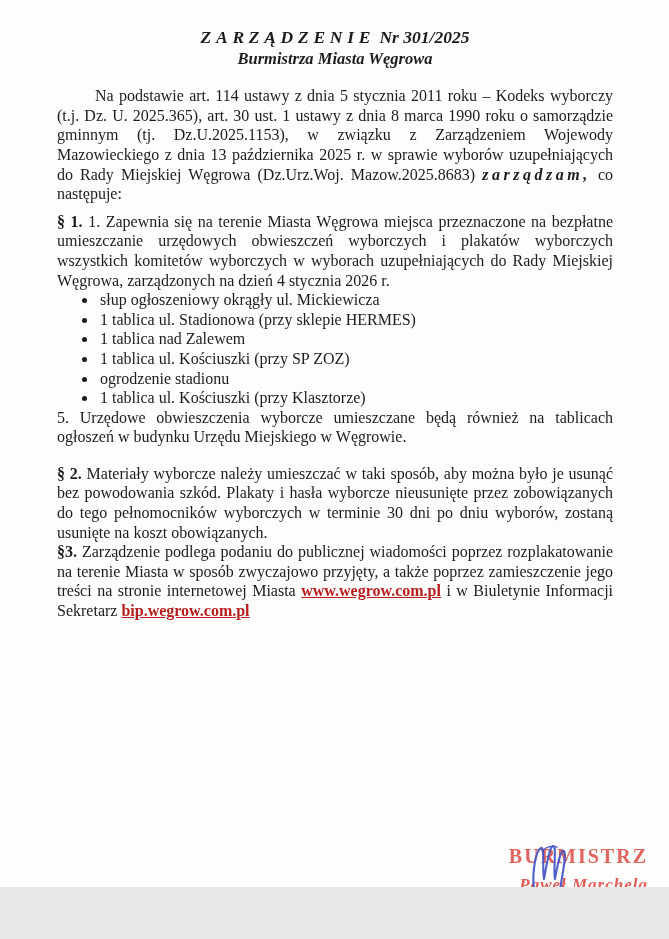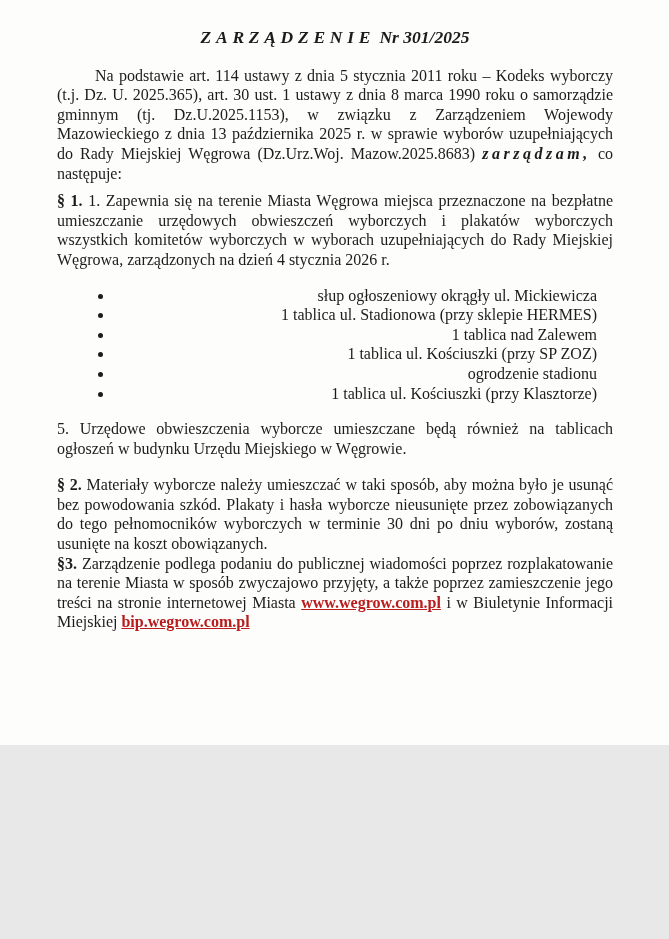--- a/index.html
+++ b/index.html
@@ -1,19 +1,19 @@
 <!DOCTYPE html>
 <html><head>
 <meta charset="utf-8">
 <style>
   html,body{margin:0;padding:0;}
   body{background:#e8e8e8;}
   .page{
     position:relative;
-    width:669px;height:745px;
+    width:669px;height:887px;
     background:#fdfdfc;
     font-family:"Liberation Serif", serif;
     color:#1c1c1c;
     overflow:hidden;
     margin:0 auto;
     box-shadow:0 0 4px rgba(0,0,0,.25);
   }
   .content{
     position:absolute;
     left:57px;top:28px;width:556px;
@@ -24,23 +24,23 @@
   .title-line1{font-size:17.5px;}
   .title-line1 .spaced{letter-spacing:0.27em;}
   .title-line2,.title-line3{font-size:16.5px;margin-top:1px;}
   p{margin:0;}
   .subject{margin-top:20px;}
   .legal-basis{margin-top:18px;text-indent:38px;}
   .ordain{font-weight:bold;font-style:italic;letter-spacing:0.22em;}
   .sec1{margin-top:8px;font-family:Liberation Serif, serif;}
   .marker{font-weight:bold;}
   ul.locations{
-    margin:16px;padding:0 0 0 41px;
+    margin:0;padding:0 0 0 41px;
     list-style:disc;
-    text-align:right;
+    text-align:left;
   }
   ul.locations li{padding-left:2px;}
   .sec2{margin-top:17px;}
   .sec3{margin-top:0;}
   .doclink{
     font-weight:bold;
     text-decoration:underline;
     color:#b91c1c;
   }
   .sec4{margin-top:11px;}
@@ -71,20 +71,21 @@
   }
 </style>
 </head>
 <body>
 
 <div class="page">
   <div class="content">
 
     <div class="doc-header">
       <div class="title-line1"><span class="spaced">ZARZĄDZENIE</span> <span>Nr 301/2025</span></div>
+      <div class="title-line2">Burmistrza Miasta Węgrowa</div>
     </div>
 
 
     <p class="legal-basis"><span>Na podstawie art. 114 ustawy z dnia 5 stycznia 2011 roku – Kodeks wyborczy (t.j. Dz. U. 2025.365), art. 30 ust. 1 ustawy z dnia 8 marca 1990 roku o samorządzie gminnym (tj. Dz.U.2025.1153), w związku z Zarządzeniem Wojewody Mazowieckiego z dnia 13 października 2025 r. w sprawie wyborów uzupełniających do Rady Miejskiej Węgrowa (Dz.Urz.Woj. Mazow.2025.8683)</span>
       <span class="ordain">zarządzam,</span>
       <span>co następuje:</span></p>
 
     <p class="sec1"><span class="marker">§ 1.</span>
       <span>1. Zapewnia się na terenie Miasta Węgrowa miejsca przeznaczone na bezpłatne umieszczanie urzędowych obwieszczeń wyborczych i plakatów wyborczych wszystkich komitetów wyborczych w wyborach uzupełniających do Rady Miejskiej Węgrowa, zarządzonych na dzień 4 stycznia 2026 r.</span></p>
 
@@ -100,29 +101,30 @@
 
     <p>5. Urzędowe obwieszczenia wyborcze umieszczane będą również na tablicach ogłoszeń w budynku Urzędu Miejskiego w Węgrowie.</p>
 
     <p class="sec2"><span class="marker">§ 2.</span>
       <span>Materiały wyborcze należy umieszczać w taki sposób, aby można było je usunąć bez powodowania szkód. Plakaty i hasła wyborcze nieusunięte przez zobowiązanych do tego pełnomocników wyborczych w terminie 30 dni po dniu wyborów, zostaną usunięte na koszt obowiązanych.</span></p>
 
     <p class="sec3"><span class="marker">§3.</span>
       <span>Zarządzenie podlega podaniu do publicznej wiadomości poprzez rozplakatowanie na terenie Miasta w sposób zwyczajowo przyjęty, a także poprzez zamieszczenie jego treści na stronie internetowej Miasta</span>
       <span class="doclink">www.wegrow.com.pl</span>
       <span>i w Biuletynie Informacji</span>
-      <span>Miejskiej</span>
+      <span>Sekretarz</span>
       <span class="doclink">bip.wegrow.com.pl</span></p>
 
 
 
   </div>
 
   <div class="signature">
     <div class="stamp-title">BURMISTRZ</div>
+    <div class="stamp-name">Paweł Marchela</div>
     <svg class="pen" viewBox="0 0 50 80" xmlns="http://www.w3.org/2000/svg">
       <path d="M12,48 C10,34 13,10 19,7 C23,5 20,28 22,38
                C24,28 27,6 31,5 C35,4 31,30 33,38
                C35,28 38,8 42,10 C45,13 40,34 38,50
                C36,63 35,74 32,76" fill="none" stroke="#4353c4" stroke-width="2.1" stroke-linecap="round" stroke-linejoin="round" opacity="0.92"></path>
       <path d="M20,10 C24,6 30,4 35,6" fill="none" stroke="#4353c4" stroke-width="1.6" stroke-linecap="round" opacity="0.85"></path>
     </svg>
   </div>
 </div>
 

